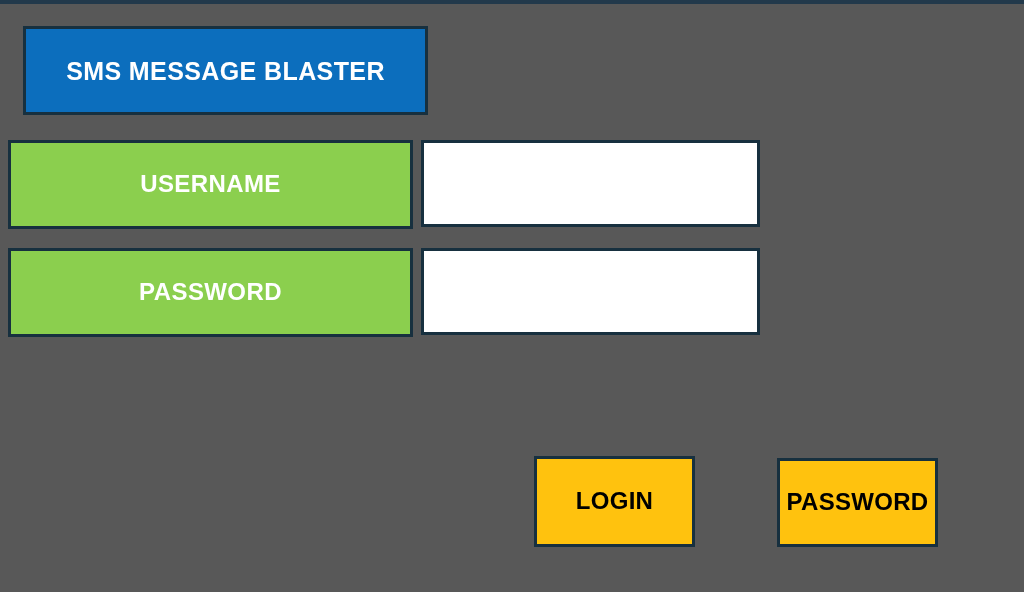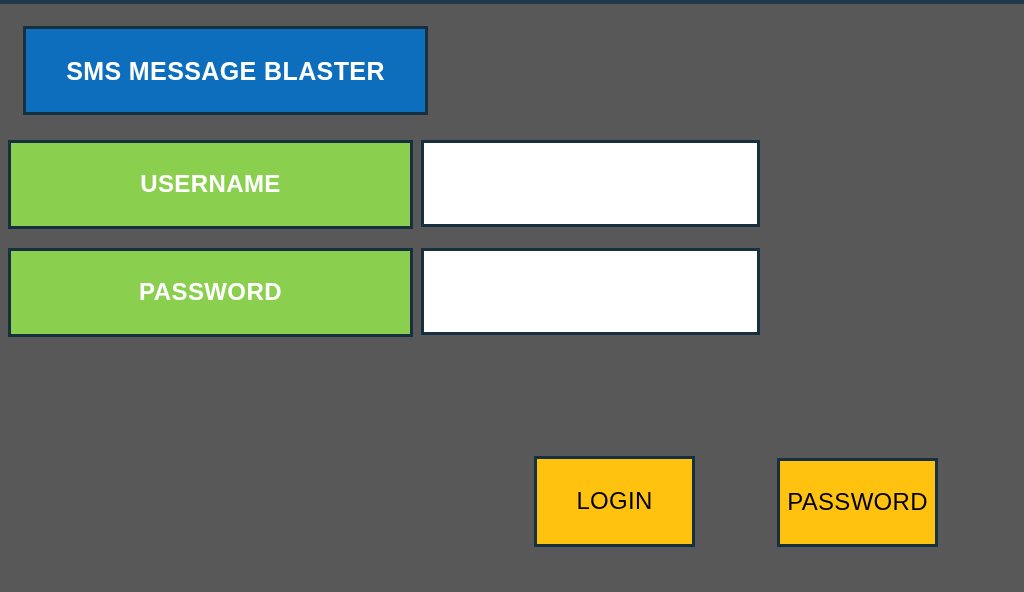--- a/index.html
+++ b/index.html
@@ -83,21 +83,21 @@
     display: block;
   }
   .input-username { top: 140px; }
   .input-password { top: 248px; }
 
   
   .action-button {
     background: #ffc20e;
     color: #000000;
     font-size: 24px;
-    font-weight: normal;
+    font-weight: bold;
     letter-spacing: 0.3px;
     cursor: pointer;
     font-family: "Liberation Sans", sans-serif;
     padding: 8px;
   }
   .btn-login {
     left: 534px;
     top: 456px;
     width: 161px;
     height: 91px;

